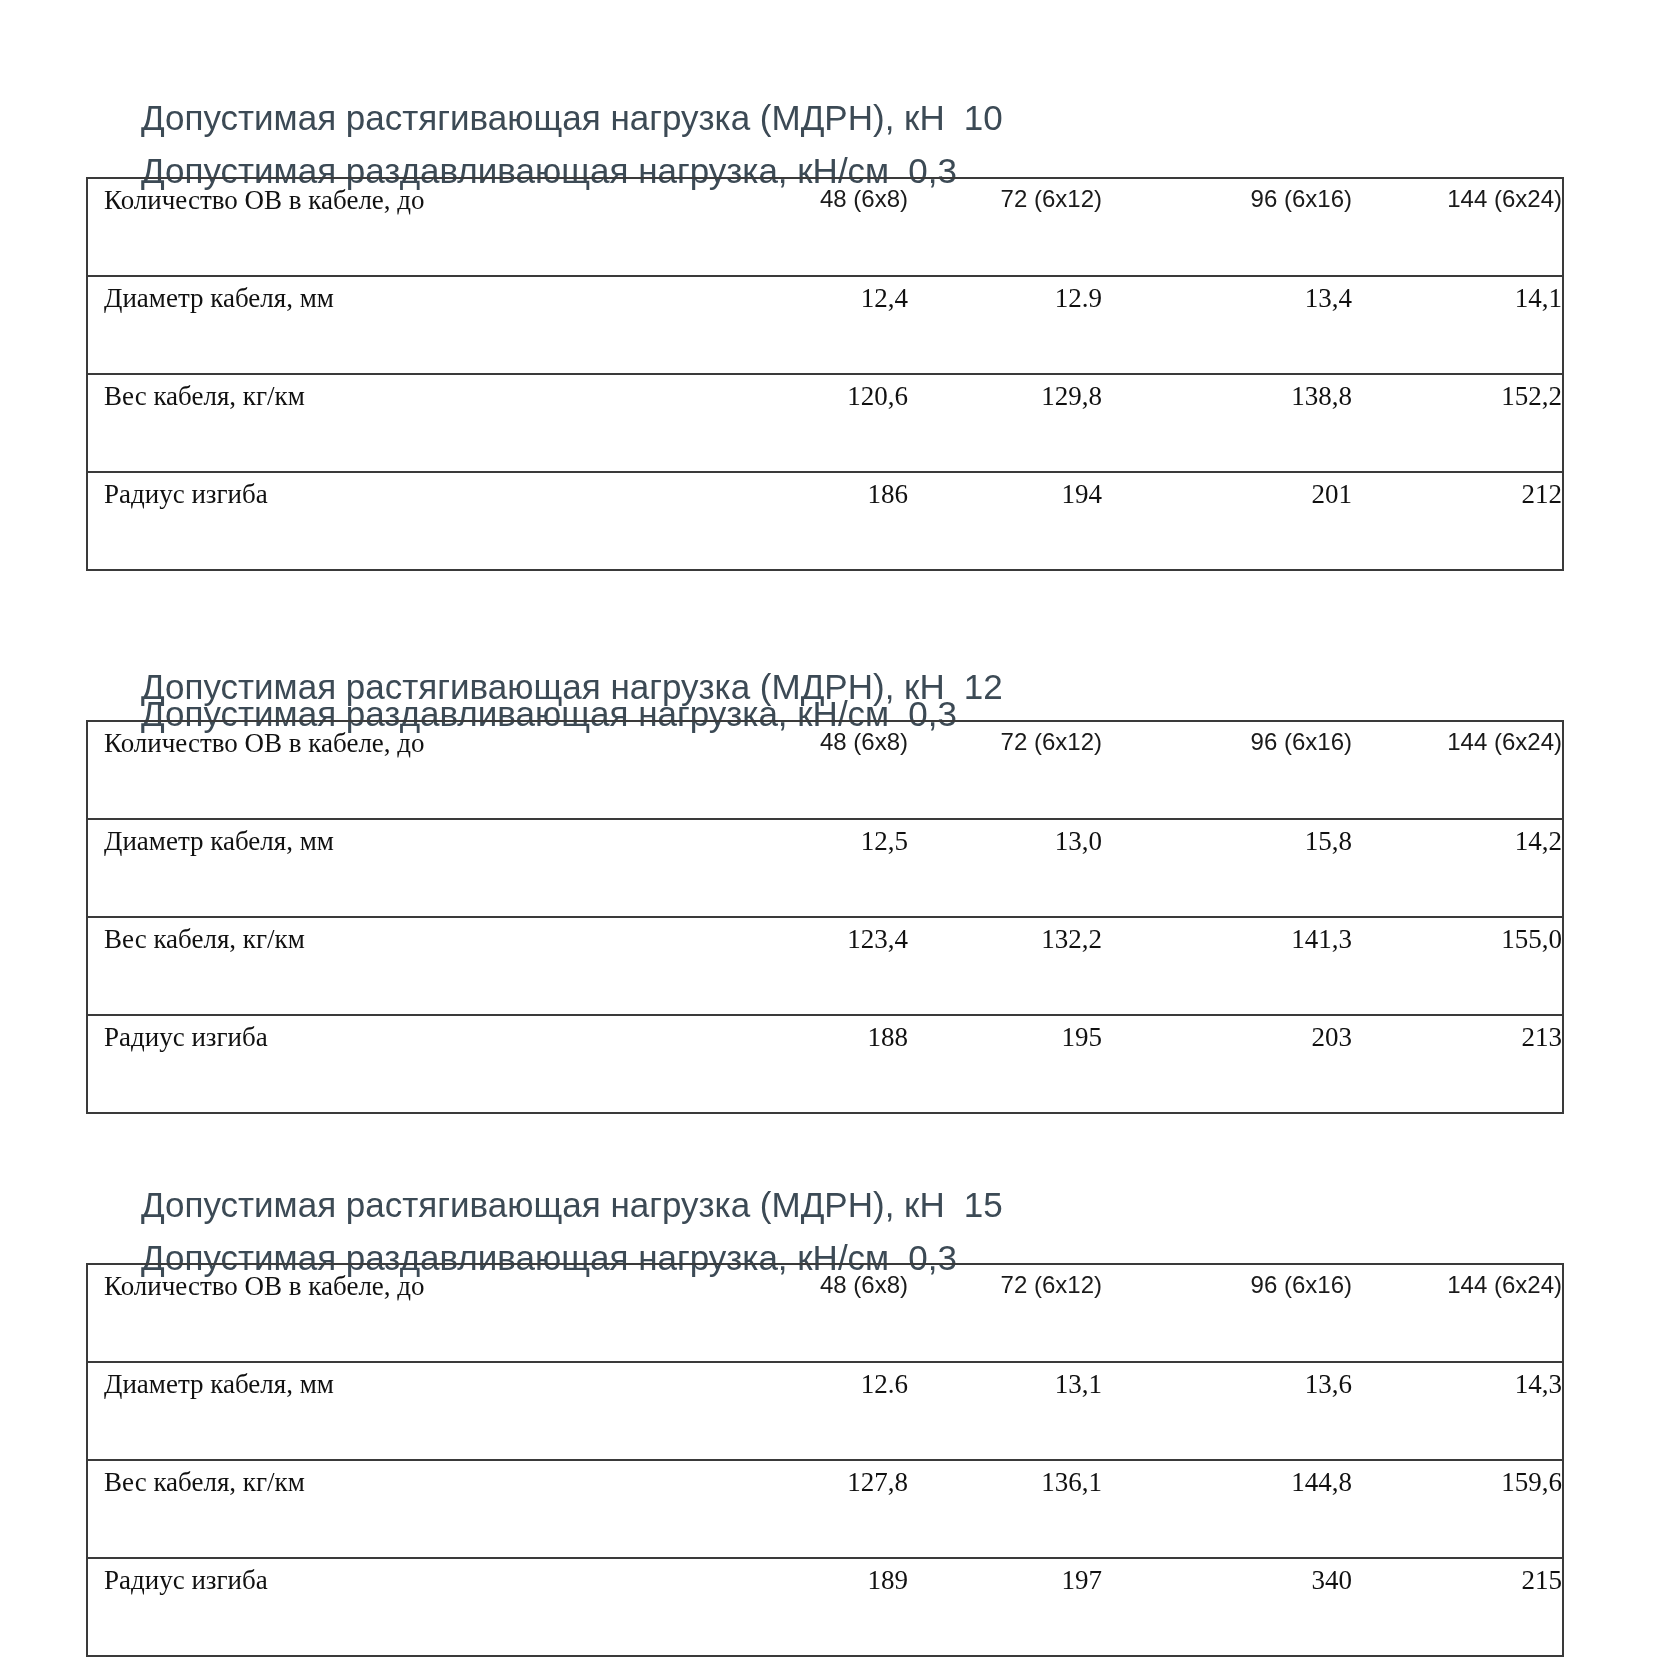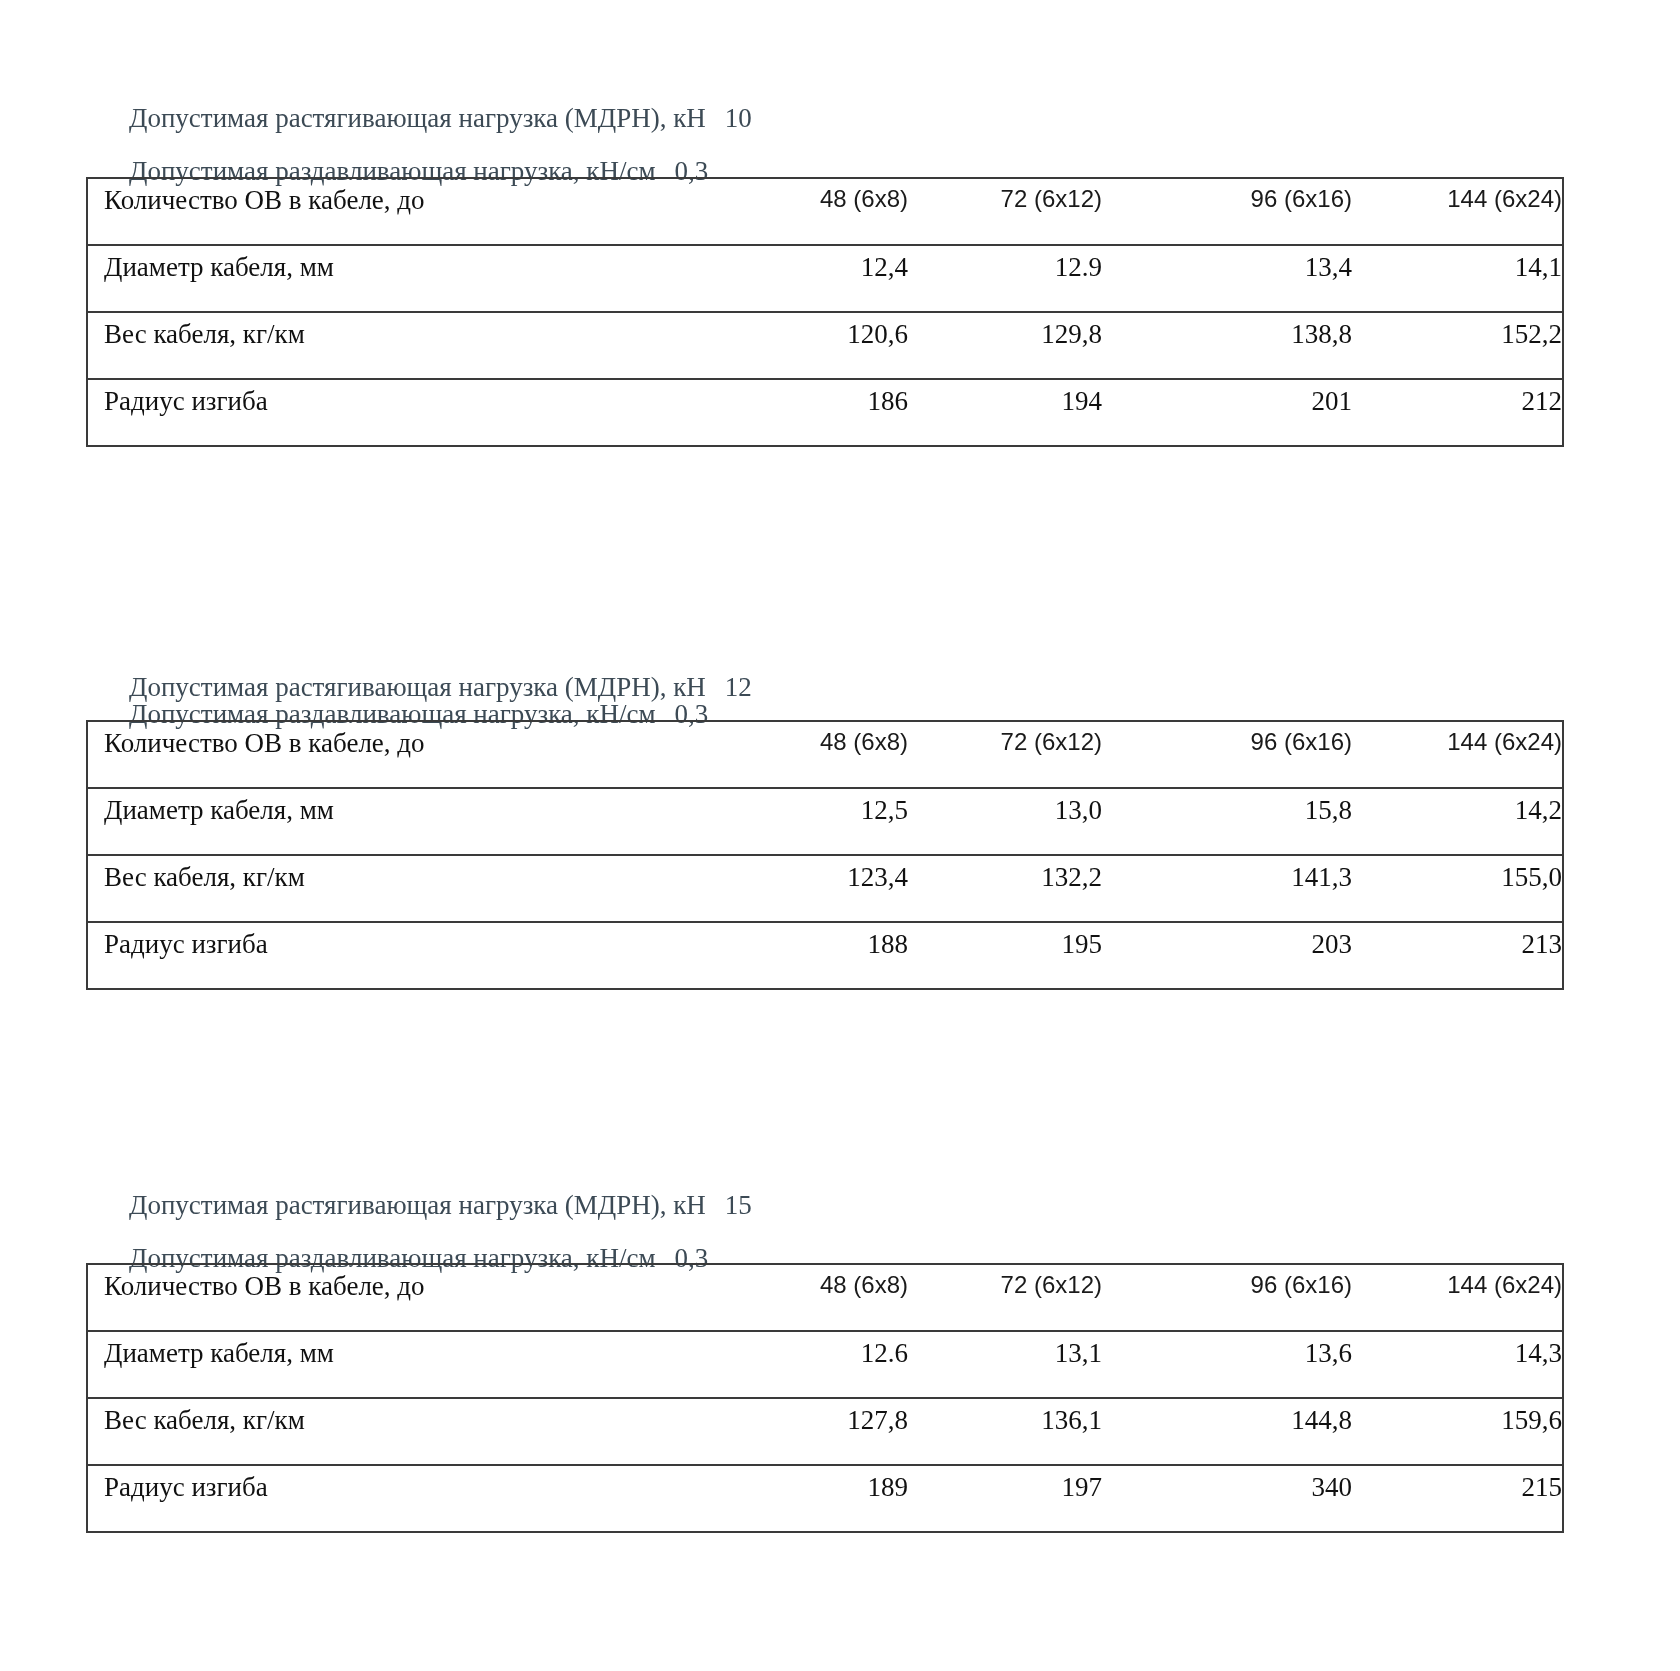--- a/index.html
+++ b/index.html
@@ -16,41 +16,41 @@
       color: #111111;
     }
     .section {
       position: absolute;
       left: 0;
       width: 1680px;
     }
     .param-line {
       position: absolute;
       left: 102px;
-      font-family: Liberation Serif, serif;
-      font-size: 27px;
+      font-family: Liberation Sans, sans-serif;
+      font-size: 35px;
       line-height: 30px;
       color: #3c4a55;
       white-space: pre;
     }
     .param-line .value {
       margin-left: 19px;
     }
     .spec-table {
       position: absolute;
       left: 86px;
       width: 1476px;
       border-collapse: collapse;
       table-layout: fixed;
     }
     .spec-table td {
       border: 2px solid #3a3a3a;
       border-left: 2px solid #3a3a3a;
       border-right: 2px solid #3a3a3a;
-      height: 67px;
+      height: 98px;
       padding: 0;
       vertical-align: top;
       box-sizing: border-box;
     }
     .spec-table td.label-cell {
       border-right: none;
       padding-left: 16px;
       padding-top: 6px;
       font-family: "Liberation Serif", "DejaVu Serif", serif;
       font-size: 27px;

